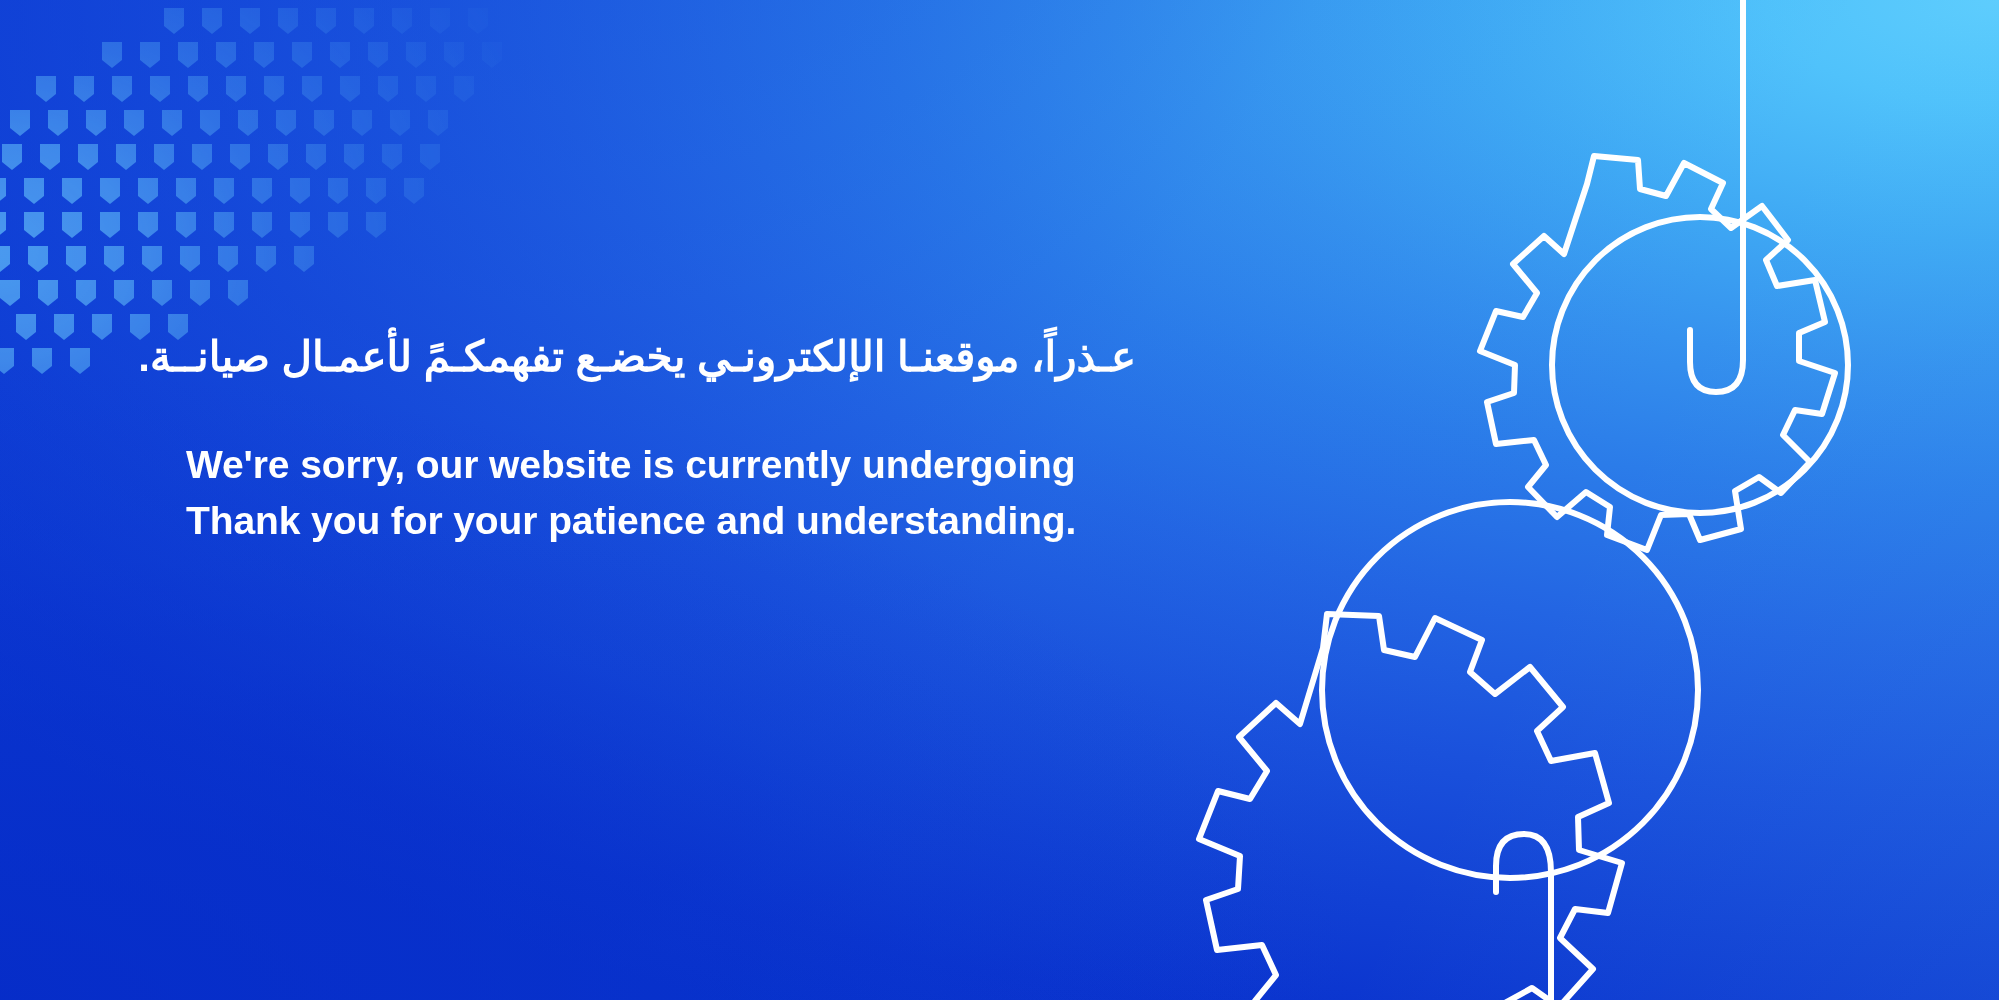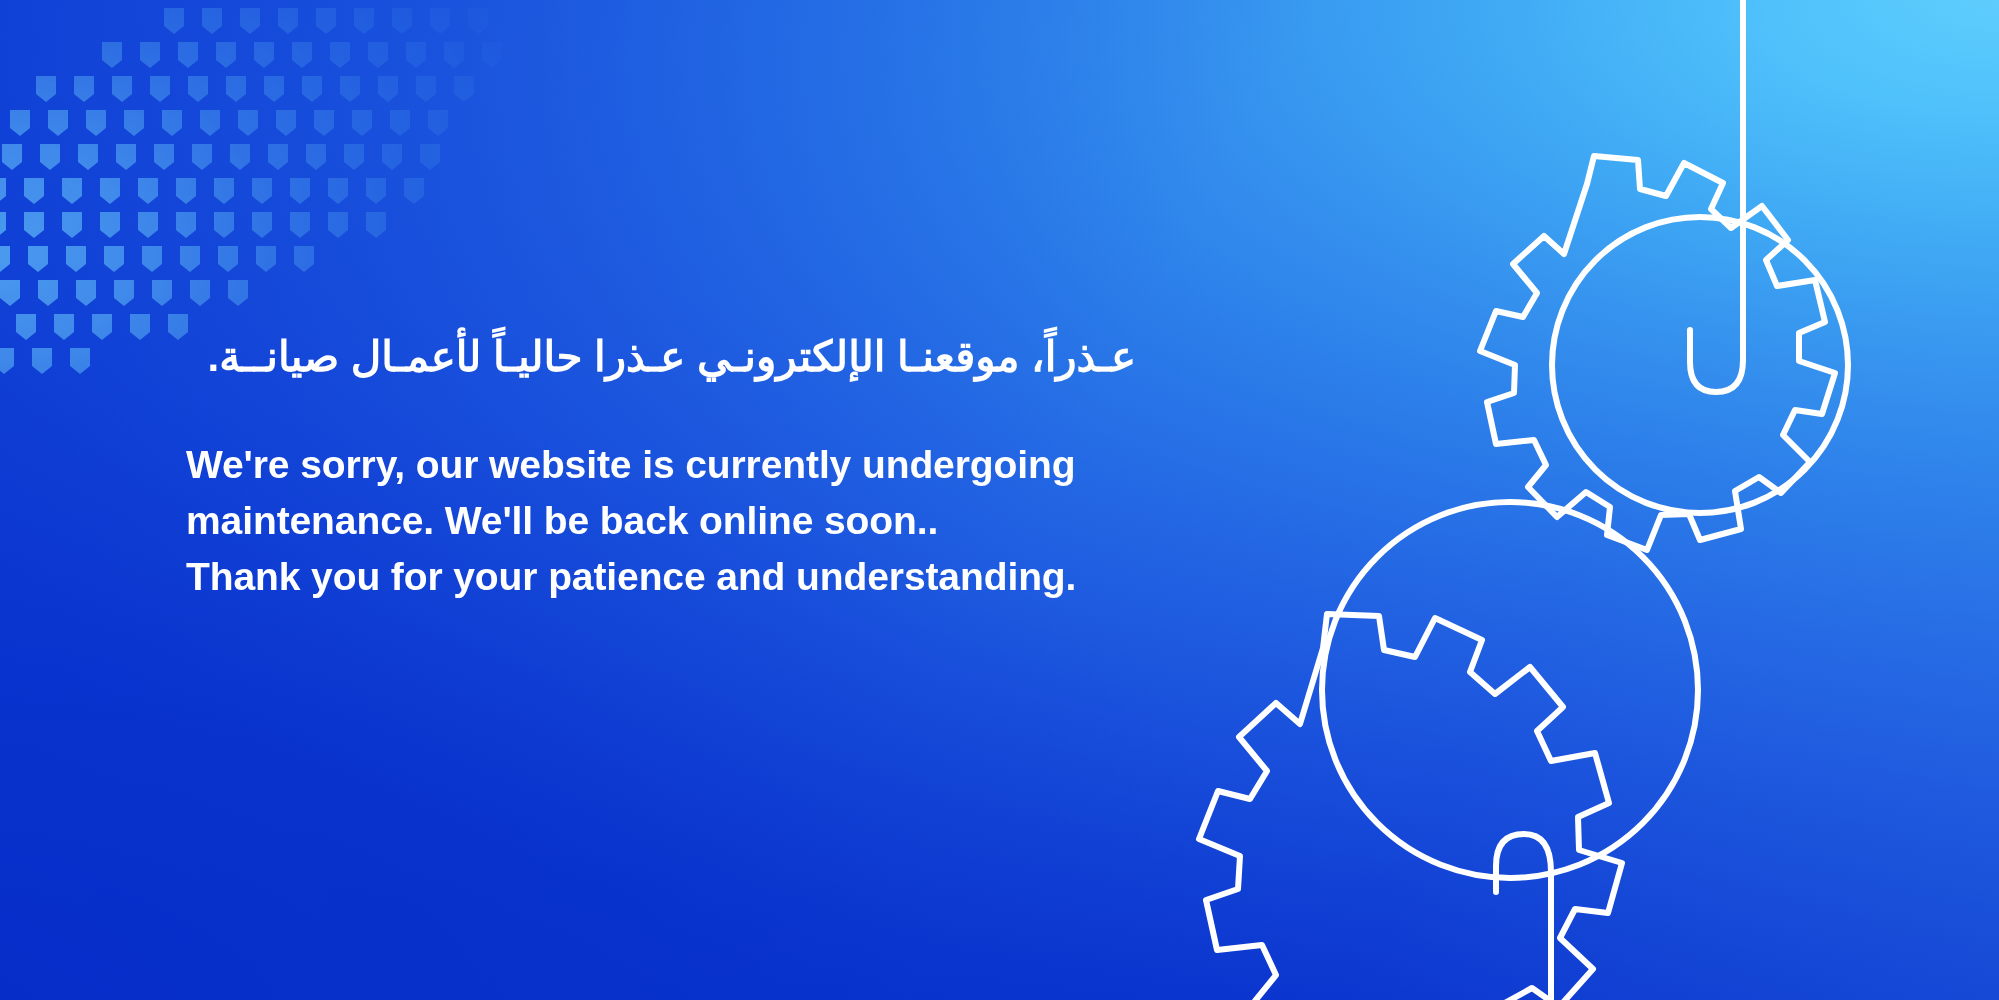--- a/index.html
+++ b/index.html
@@ -342,24 +342,23 @@
         </g>
 
         <path d="M1551 1010 L1551 872 Q1551 834 1524 834 Q1496 834 1496 866 L1496 892"></path>
       </g>
     </svg>
   </div>
 
   <div class="copy">
 
     <div class="ar-block" dir="rtl" lang="ar">
-      <span class="ar-line">عـذراً، موقعنـا الإلكترونـي عـذرا حاليـاً لأعمـال صيانــة.</span>
+      <span class="ar-line">عـذراً، موقعنـا الإلكترونـي يخضـع تفهمكـمً لأعمـال صيانــة.</span>
     </div>
 
     <div class="en-block" dir="ltr" lang="en">
       <span class="en-line">We're sorry, our website is currently undergoing</span>
-      <span class="en-line">maintenance. We'll be back online soon..</span>
       <span class="en-line">Thank you for your patience and understanding.</span>
     </div>
 
   </div>
 
 </div>
 
 </body></html>

